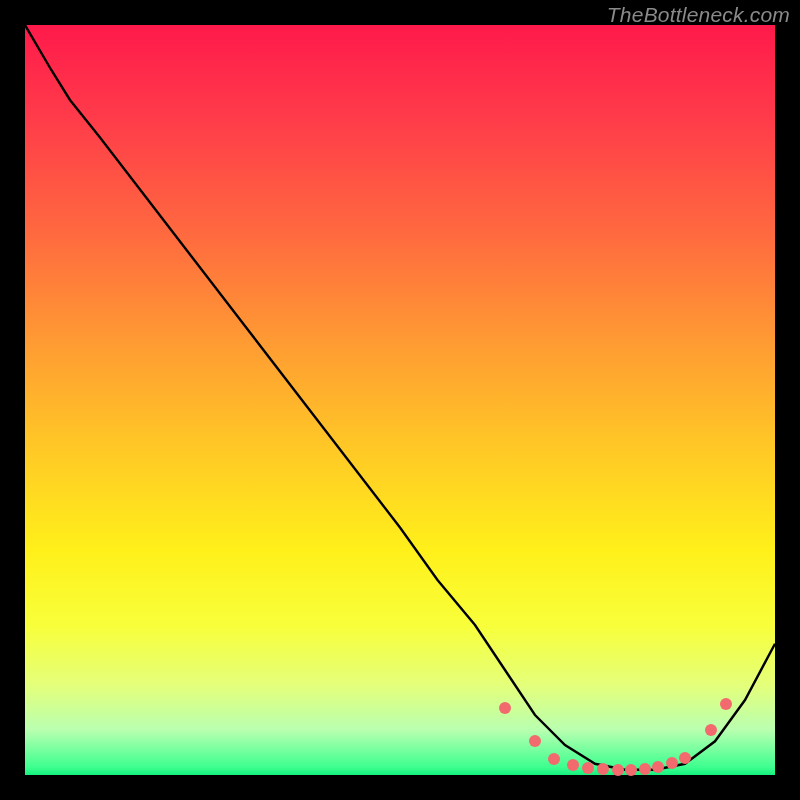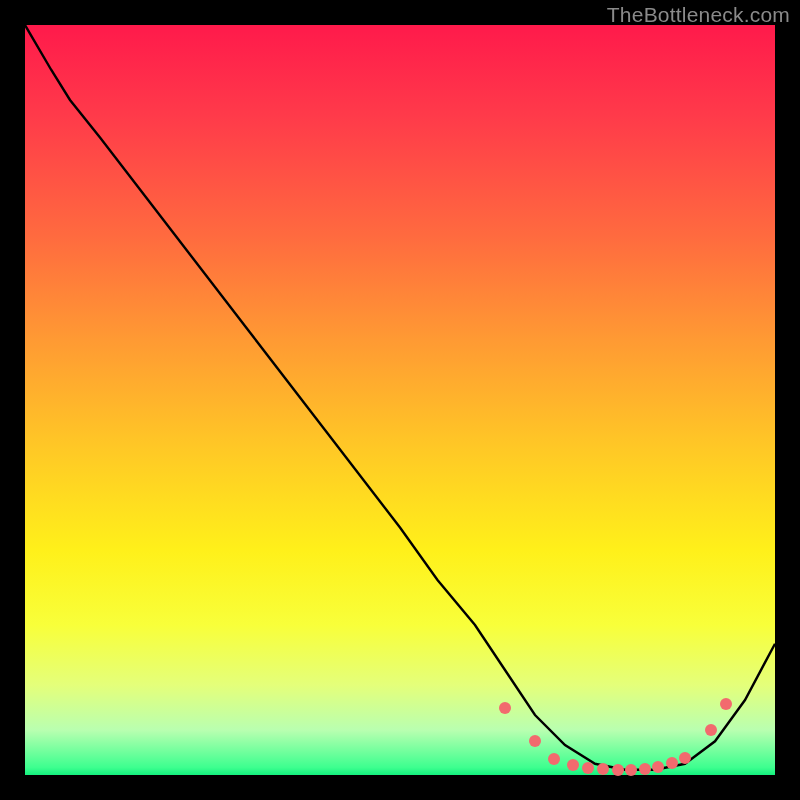--- a/index.html
+++ b/index.html
@@ -8,20 +8,21 @@
     width: 800px;
     height: 800px;
     background: #000;
     overflow: hidden;
   }
   .stage {
     position: relative;
     width: 800px;
     height: 800px;
     background: #000;
+    font-style: italic;
   }
   .plot {
     position: absolute;
     left: 25px;
     top: 25px;
     width: 750px;
     height: 750px;
   }
   .gradient-bg {
     position: absolute;

